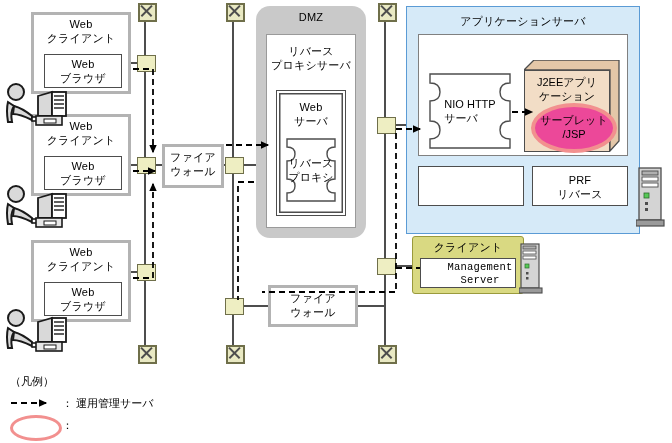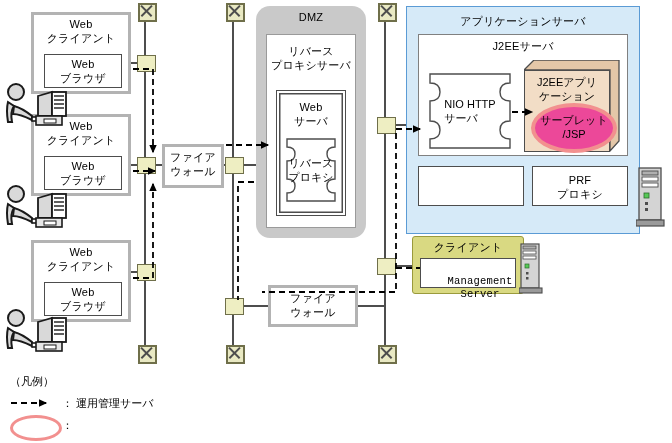--- a/index.html
+++ b/index.html
@@ -165,21 +165,20 @@
 ウォール</div>
 
   <div class="abs thickframe" style="left:268px;top:285px;width:90px;height:42px;"></div>
   <div class="lbl" style="left:268px;top:291px;width:90px;">ファイア
 ウォール</div>
 
   <div class="abs appsrv" style="left:406px;top:6px;width:234px;height:228px;"></div>
   <div class="lbl" style="left:406px;top:14px;width:234px;">アプリケーションサーバ</div>
 
   <div class="abs j2ee" style="left:418px;top:34px;width:210px;height:122px;"></div>
-  <div class="lbl" style="left:418px;top:39px;width:210px;">J2EEサーバ</div>
 
   <div class="comp" style="left:428px;top:72px;width:84px;height:78px;">
     <svg width="84" height="78" viewBox="0 0 84 78">
       <path d="M2,2 L82,2 L82,11 Q72,11 72,20 Q72,29 82,29 L82,49 Q72,49 72,58 Q72,67 82,67 L82,76 L2,76 L2,67 Q12,67 12,58 Q12,49 2,49 L2,29 Q12,29 12,20 Q12,11 2,11 Z" fill="#ffffff" stroke="#4d4d4d" stroke-width="1.4"></path>
     </svg>
     <div class="ctext">NIO HTTP
 サーバ</div>
   </div>
 
   <div class="box3d" style="left:524px;top:60px;width:96px;height:92px;">
@@ -190,39 +189,39 @@
     <div class="b3text">J2EEアプリ
 ケーション</div>
   </div>
   <div class="ellipse" style="left:531px;top:103px;width:78px;height:42px;">サーブレット
 /JSP</div>
 
   <div class="abs plain" style="left:418px;top:166px;width:106px;height:40px;"></div>
 
   <div class="abs plain" style="left:532px;top:166px;width:96px;height:40px;"></div>
   <div class="lbl" style="left:532px;top:173px;width:96px;">PRF
-プロキシ</div>
+リバース</div>
 
   <div class="tower-icon" style="left:636px;top:166px;width:30px;height:62px;">
     <svg width="30" height="62" viewBox="0 0 30 62">
       <rect x="3" y="2" width="22" height="52" fill="#d4d4d4" stroke="#4d4d4d" stroke-width="1.3"></rect>
       <rect x="6" y="5" width="16" height="4" fill="#b0b0b0" stroke="#4d4d4d" stroke-width="0.9"></rect>
       <rect x="6" y="11" width="16" height="4" fill="#ffffff" stroke="#4d4d4d" stroke-width="0.9"></rect>
       <rect x="6" y="17" width="16" height="4" fill="#ffffff" stroke="#4d4d4d" stroke-width="0.9"></rect>
       <rect x="8" y="27" width="5" height="5" fill="#57c957" stroke="#2d6b2d" stroke-width="0.8"></rect>
       <rect x="9" y="36" width="3" height="3" fill="#4d4d4d"></rect>
       <rect x="9" y="42" width="3" height="3" fill="#4d4d4d"></rect>
       <rect x="0" y="54" width="28" height="6" fill="#9a9a9a" stroke="#4d4d4d" stroke-width="1.2"></rect>
     </svg>
   </div>
 
   <div class="abs mgmt" style="left:412px;top:236px;width:112px;height:58px;"></div>
   <div class="lbl" style="left:412px;top:240px;width:112px;">クライアント</div>
   <div class="abs plain" style="left:420px;top:258px;width:96px;height:30px;"></div>
-  <div class="lbl mono" style="left:420px;top:261px;width:120px;font-size:10.5px;margin-top:14px;">Management
+  <div class="lbl mono" style="left:420px;top:261px;width:120px;font-size:10.5px;">Management
 Server</div>
 
   <div class="tower-icon" style="left:519px;top:242px;width:24px;height:52px;">
     <svg width="24" height="52" viewBox="0 0 24 52">
       <rect x="2" y="2" width="18" height="44" fill="#d4d4d4" stroke="#4d4d4d" stroke-width="1.2"></rect>
       <rect x="4" y="4" width="13" height="3" fill="#b0b0b0" stroke="#4d4d4d" stroke-width="0.8"></rect>
       <rect x="4" y="9" width="13" height="3" fill="#ffffff" stroke="#4d4d4d" stroke-width="0.8"></rect>
       <rect x="4" y="14" width="13" height="3" fill="#ffffff" stroke="#4d4d4d" stroke-width="0.8"></rect>
       <rect x="6" y="22" width="4" height="4" fill="#57c957" stroke="#2d6b2d" stroke-width="0.7"></rect>
       <rect x="7" y="30" width="2.5" height="2.5" fill="#4d4d4d"></rect>

